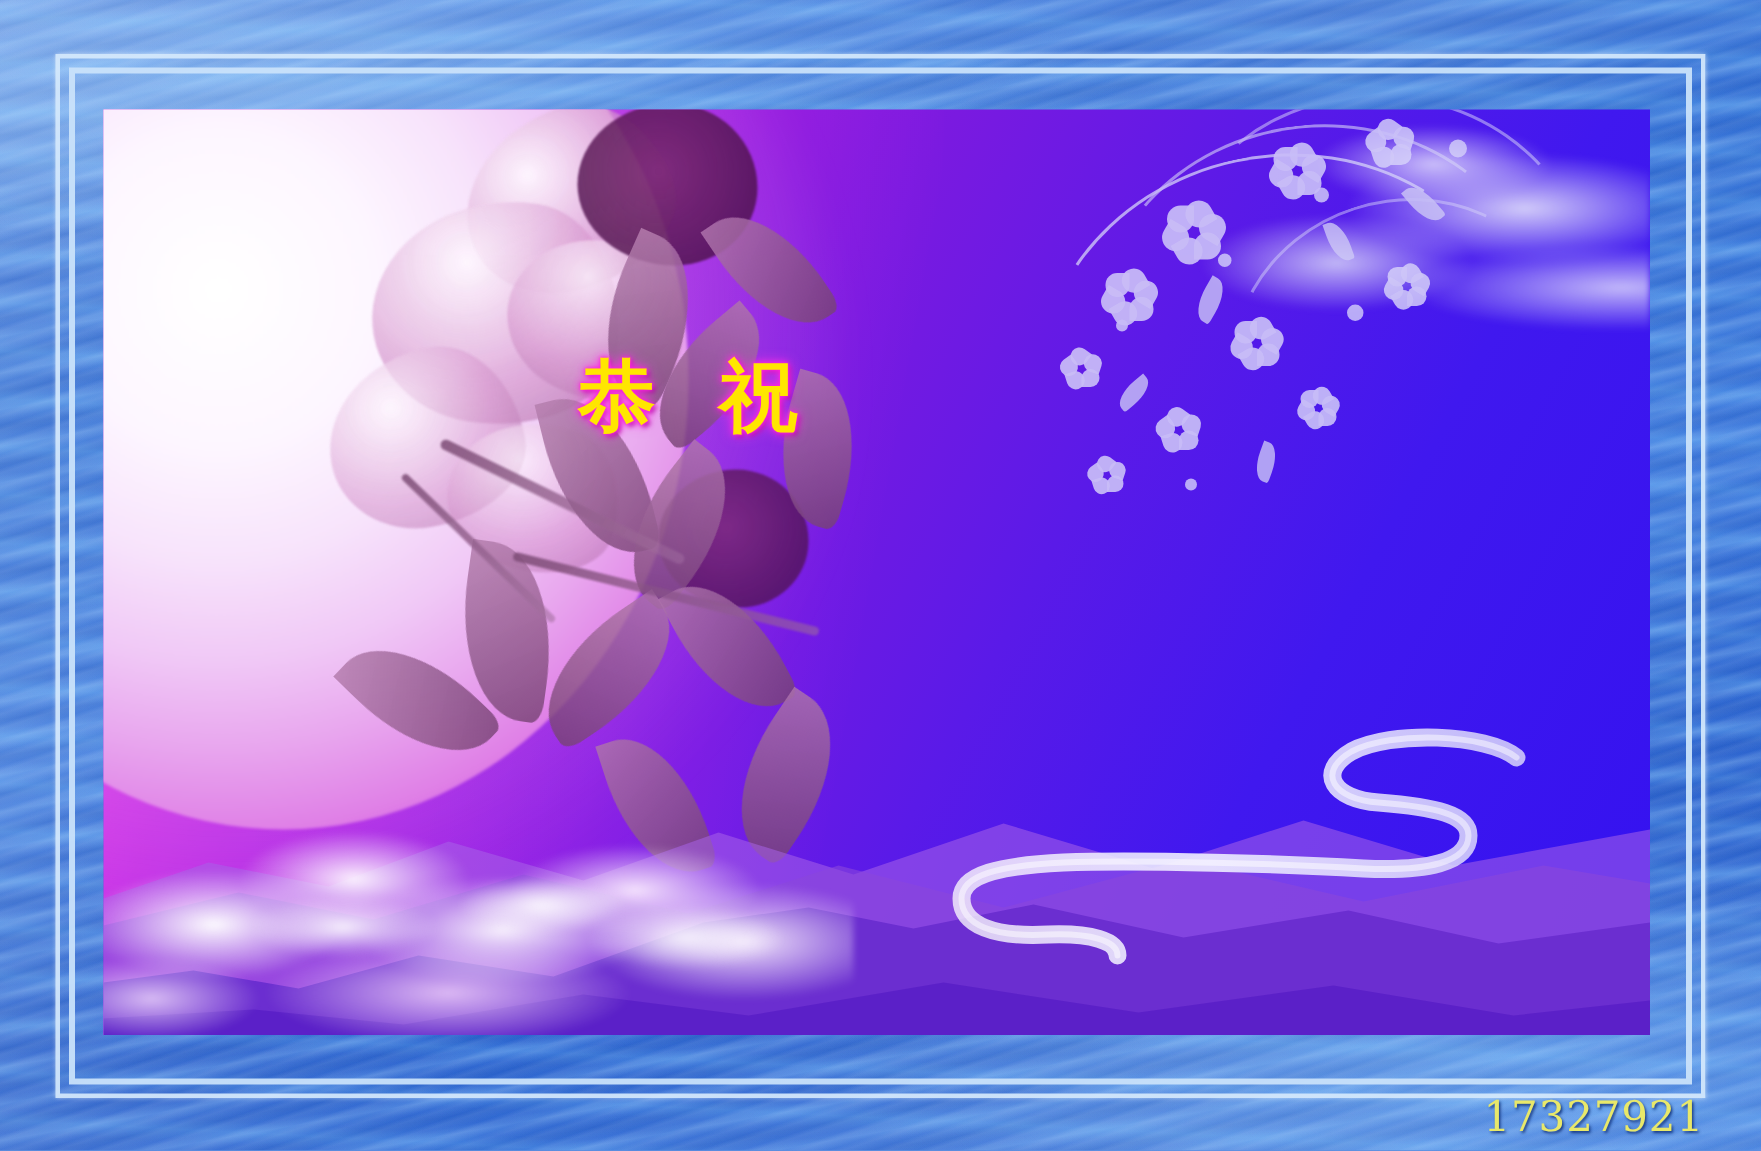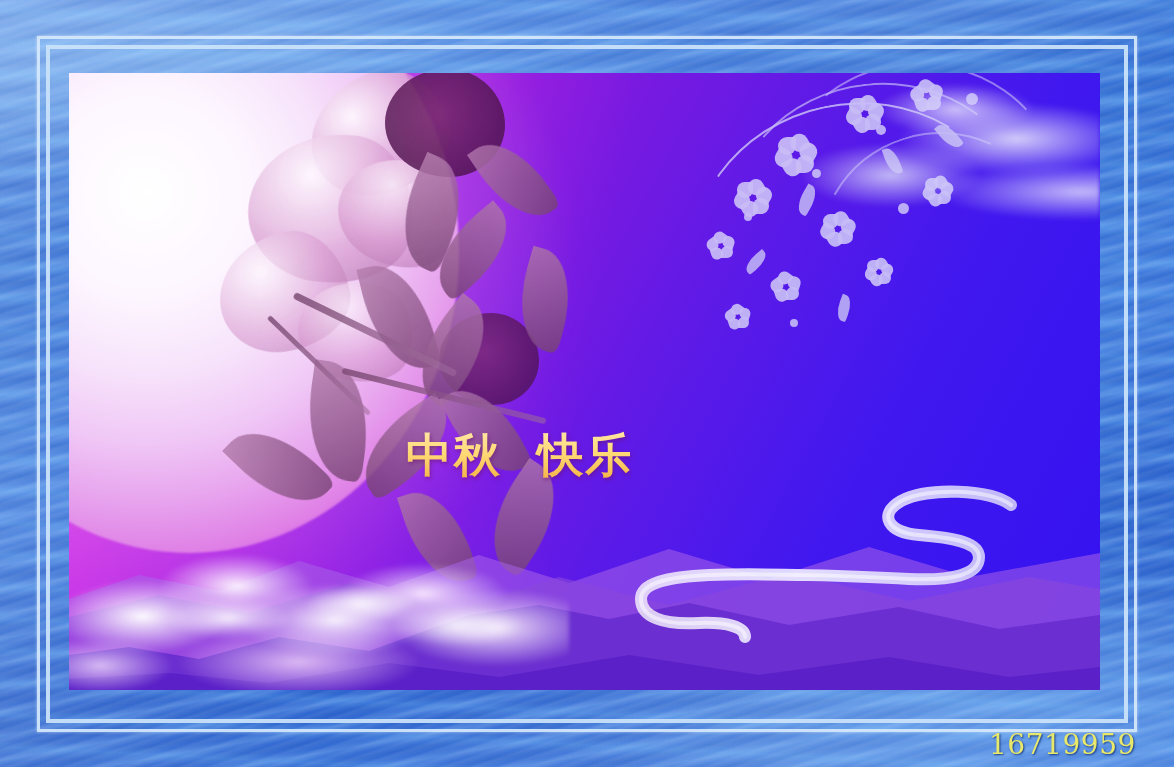--- a/index.html
+++ b/index.html
@@ -383,22 +383,22 @@
         </defs>
         <path d="M452,22 C432,6 368,4 342,18 C318,32 330,50 360,52 C398,55 420,60 420,74
                  C420,92 392,98 350,96 C300,93 200,90 150,92 C108,94 82,100 82,116
                  C82,134 104,142 140,140 C168,139 186,144 186,154" fill="none" stroke="url(#rg)" stroke-width="12" stroke-linecap="round"></path>
         <path d="M452,22 C432,6 368,4 342,18 C318,32 330,50 360,52 C398,55 420,60 420,74
                  C420,92 392,98 350,96 C300,93 200,90 150,92 C108,94 82,100 82,116
                  C82,134 104,142 140,140 C168,139 186,144 186,154" fill="none" stroke="#ffffff" stroke-width="4" stroke-linecap="round" opacity=".5"></path>
       </svg>
     </div>
 
-
-
-    <div class="txt line-sub">中秋  快乐</div>
+    <div class="txt line-gongzhu">恭  祝</div>
+
+
 
 
   </div>
 
-  <div class="date-stamp">16719959</div>
+  <div class="date-stamp">17327921</div>
 
 </div>
 
 </body></html>

